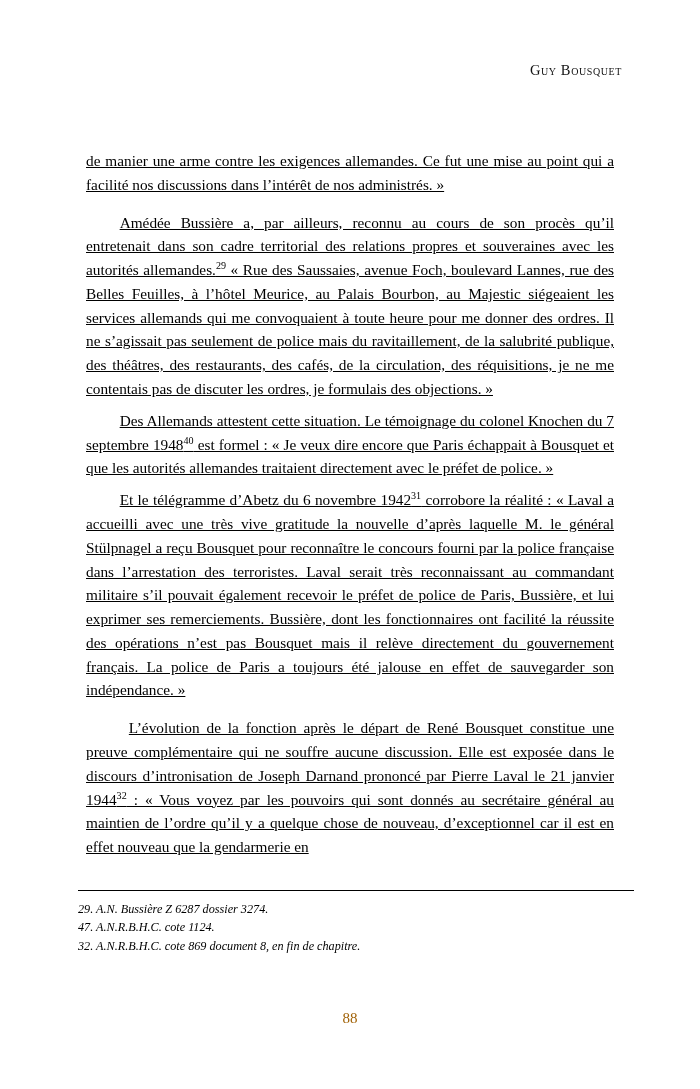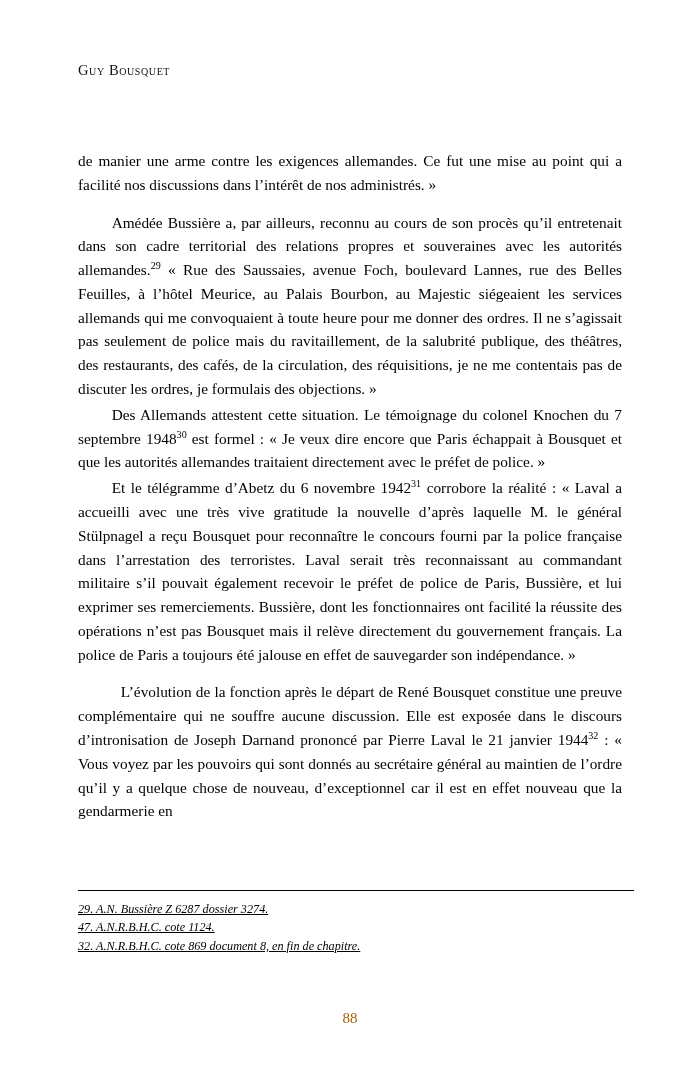--- a/index.html
+++ b/index.html
@@ -17,38 +17,39 @@
   }
   .page {
     position: absolute;
     top: 0; left: 0;
     width: 700px;
     height: 1089px;
     box-sizing: border-box;
     padding: 0 78px;
   }
   .running-head {
-    text-align: left;
+    text-align: right;
     font-variant: small-caps;
     font-size: 14.5px;
     letter-spacing: 0.6px;
     margin-top: 62px;
     color: #111;
   }
   .body-block {
     margin-top: 70px;
   }
   p.para {
-    margin: 0;
+    margin: 8px;
     font-size: 15.3px;
     line-height: 1.555;
     text-align: justify;
     text-justify: inter-word;
     hyphens: none;
     color: #000;
+    text-decoration: underline;
   }
   p.indent {
     text-indent: 2.2em;
   }
   p.indent-wide {
     text-indent: 2.8em;
   }
   p.gap-small {
     margin-top: 2px;
   }
@@ -58,21 +59,20 @@
   sup {
     font-size: 0.66em;
     vertical-align: super;
     line-height: 0;
   }
   .footnote-area {
     position: absolute;
     left: 78px;
     right: 66px;
     top: 890px;
-    text-decoration: underline;
   }
   .footnote-rule {
     border: 0;
     border-top: 1px solid #000;
     margin: 0 0 9px 0;
     width: 100%;
   }
   .footnote {
     font-style: italic;
     font-size: 12.2px;
@@ -101,21 +101,21 @@
 
     <p class="para">
       <span>de manier une arme contre les exigences allemandes. Ce fut une mise au point qui a facilité nos discussions dans l’intérêt de nos administrés. »</span>
     </p>
 
     <p class="para indent gap-med">
       <span>Amédée Bussière a, par ailleurs, reconnu au cours de son procès qu’il entretenait dans son cadre territorial des relations propres et souveraines avec les autorités allemandes.</span><sup>29</sup><span> « Rue des Saussaies, avenue Foch, boulevard Lannes, rue des Belles Feuilles, à l’hôtel Meurice, au Palais Bourbon, au Majestic siégeaient les services allemands qui me convoquaient à toute heure pour me donner des ordres. Il ne s’agissait pas seulement de police mais du ravitaillement, de la salubrité publique, des théâtres, des restaurants, des cafés, de la circulation, des réquisitions, je ne me contentais pas de discuter les ordres, je formulais des objections. »</span>
     </p>
 
     <p class="para indent gap-small">
-      <span>Des Allemands attestent cette situation. Le témoignage du colonel Knochen du 7 septembre 1948</span><sup>30</sup><span> est formel : « Je veux dire encore que Paris échappait à Bousquet et que les autorités allemandes traitaient directement avec le préfet de police. »</span>
+      <span>Des Allemands attestent cette situation. Le témoignage du colonel Knochen du 7 septembre 1948</span><sup>40</sup><span> est formel : « Je veux dire encore que Paris échappait à Bousquet et que les autorités allemandes traitaient directement avec le préfet de police. »</span>
     </p>
 
     <p class="para indent gap-small">
       <span>Et le télégramme d’Abetz du 6 novembre 1942</span><sup>31</sup><span> corrobore la réalité : « Laval a accueilli avec une très vive gratitude la nouvelle d’après laquelle M. le général Stülpnagel a reçu Bousquet pour reconnaître le concours fourni par la police française dans l’arrestation des terroristes. Laval serait très reconnaissant au commandant militaire s’il pouvait également recevoir le préfet de police de Paris, Bussière, et lui exprimer ses remerciements. Bussière, dont les fonctionnaires ont facilité la réussite des opérations n’est pas Bousquet mais il relève directement du gouvernement français. La police de Paris a toujours été jalouse en effet de sauvegarder son indépendance. »</span>
     </p>
 
     <p class="para indent-wide gap-med">
       <span>L’évolution de la fonction après le départ de René Bousquet constitue une preuve complémentaire qui ne souffre aucune discussion. Elle est exposée dans le discours d’intronisation de Joseph Darnand prononcé par Pierre Laval le 21 janvier 1944</span><sup>32</sup><span> : « Vous voyez par les pouvoirs qui sont donnés au secrétaire général au maintien de l’ordre qu’il y a quelque chose de nouveau, d’exceptionnel car il est en effet nouveau que la gendarmerie en</span>
     </p>
 

